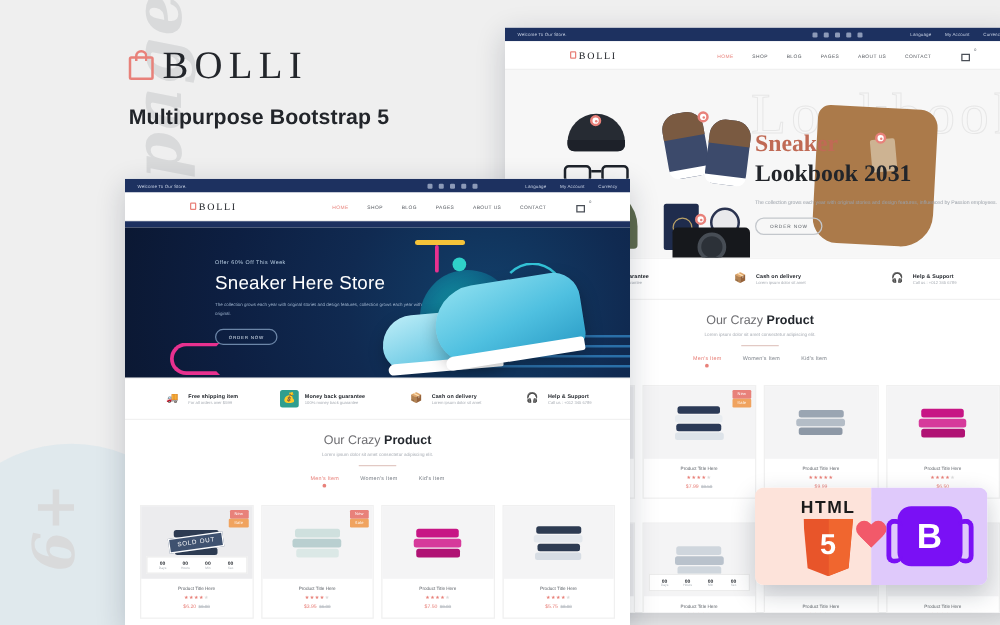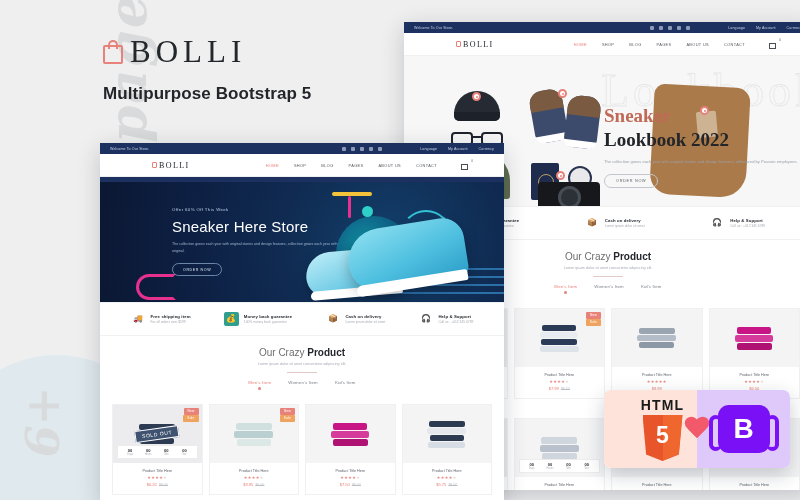--- a/index.html
+++ b/index.html
@@ -485,21 +485,21 @@
     </div>
 
     <div class="flat pants">
       <span class="tag"></span>
     </div>
     <div class="hotspot" style="left:296px; top:50px;"></div>
 
     <div class="look">
       <h2>
         <span class="c1">Sneaker</span><br>
-        <span class="c2">Lookbook 2022</span>
+        <span class="c2">Lookbook 2031</span>
       </h2>
       <p>The collection grows each year with original stories and design features, influenced by Passion employees.</p>
       <span class="btn">ORDER NOW</span>
     </div>
   </div>
 
   <div class="features">
     <div class="feat">
       <span class="ic" style="background:#2f9e8f;color:#fff">💰</span>
       <span class="tx">

